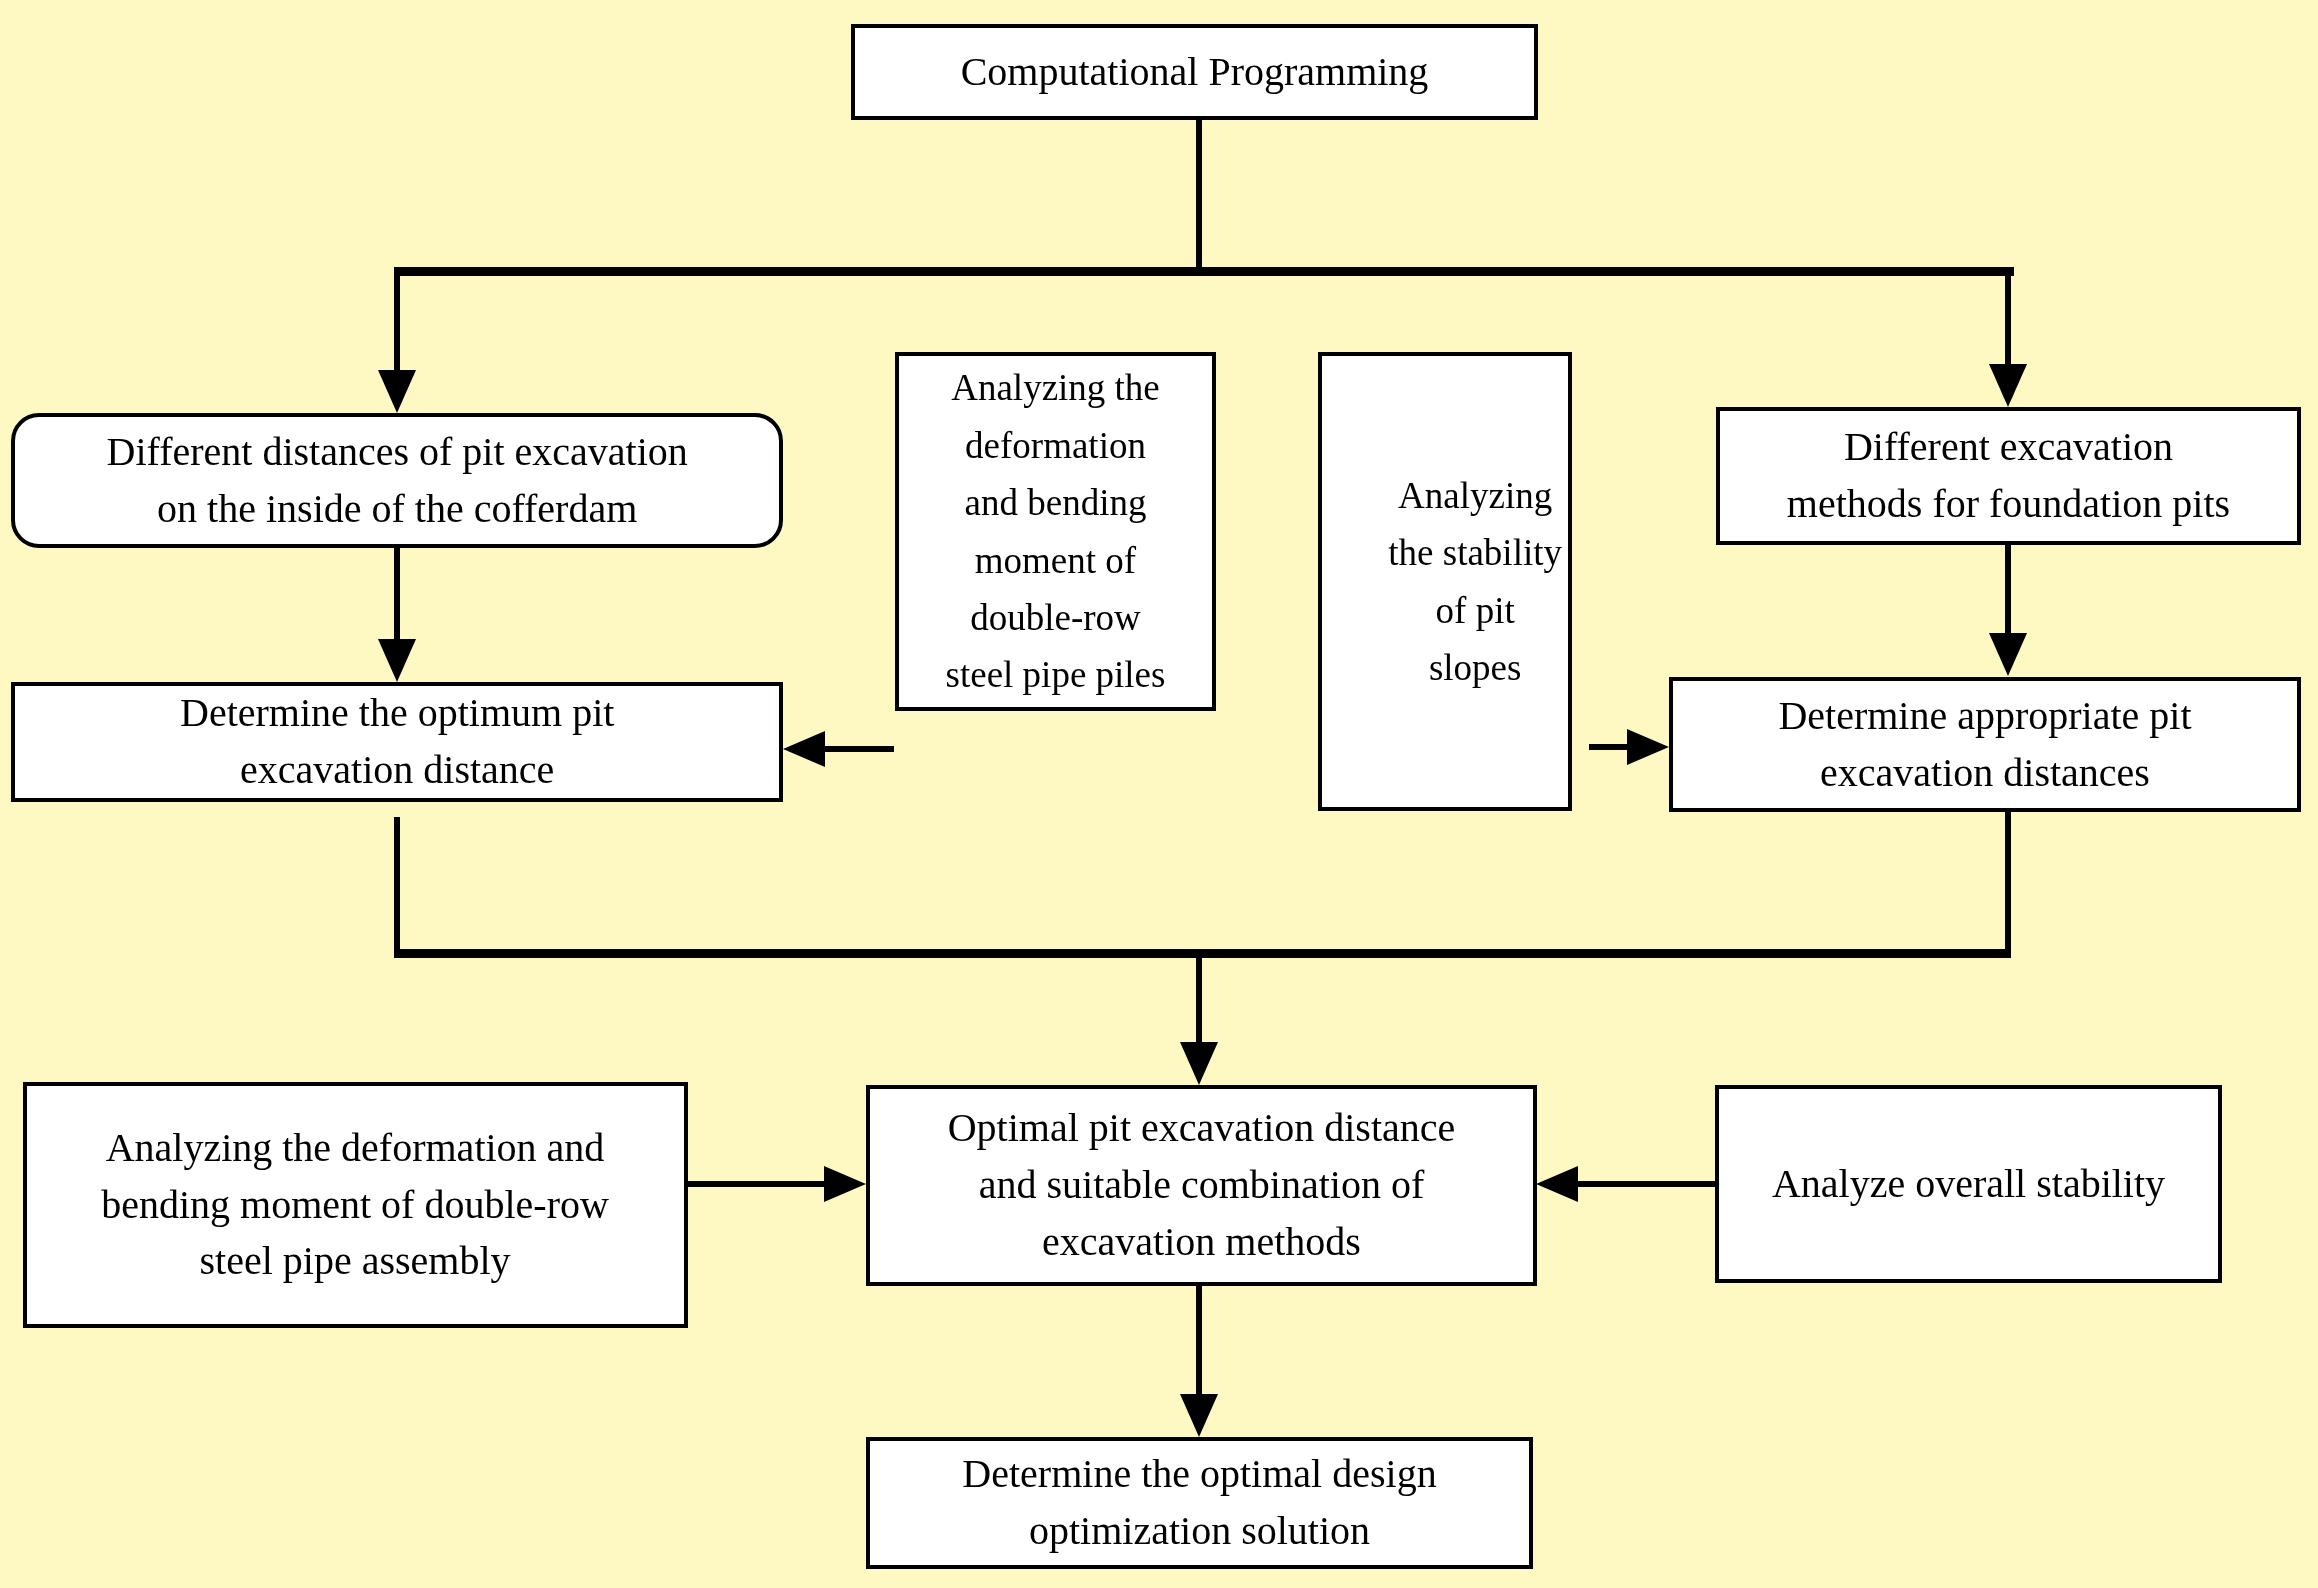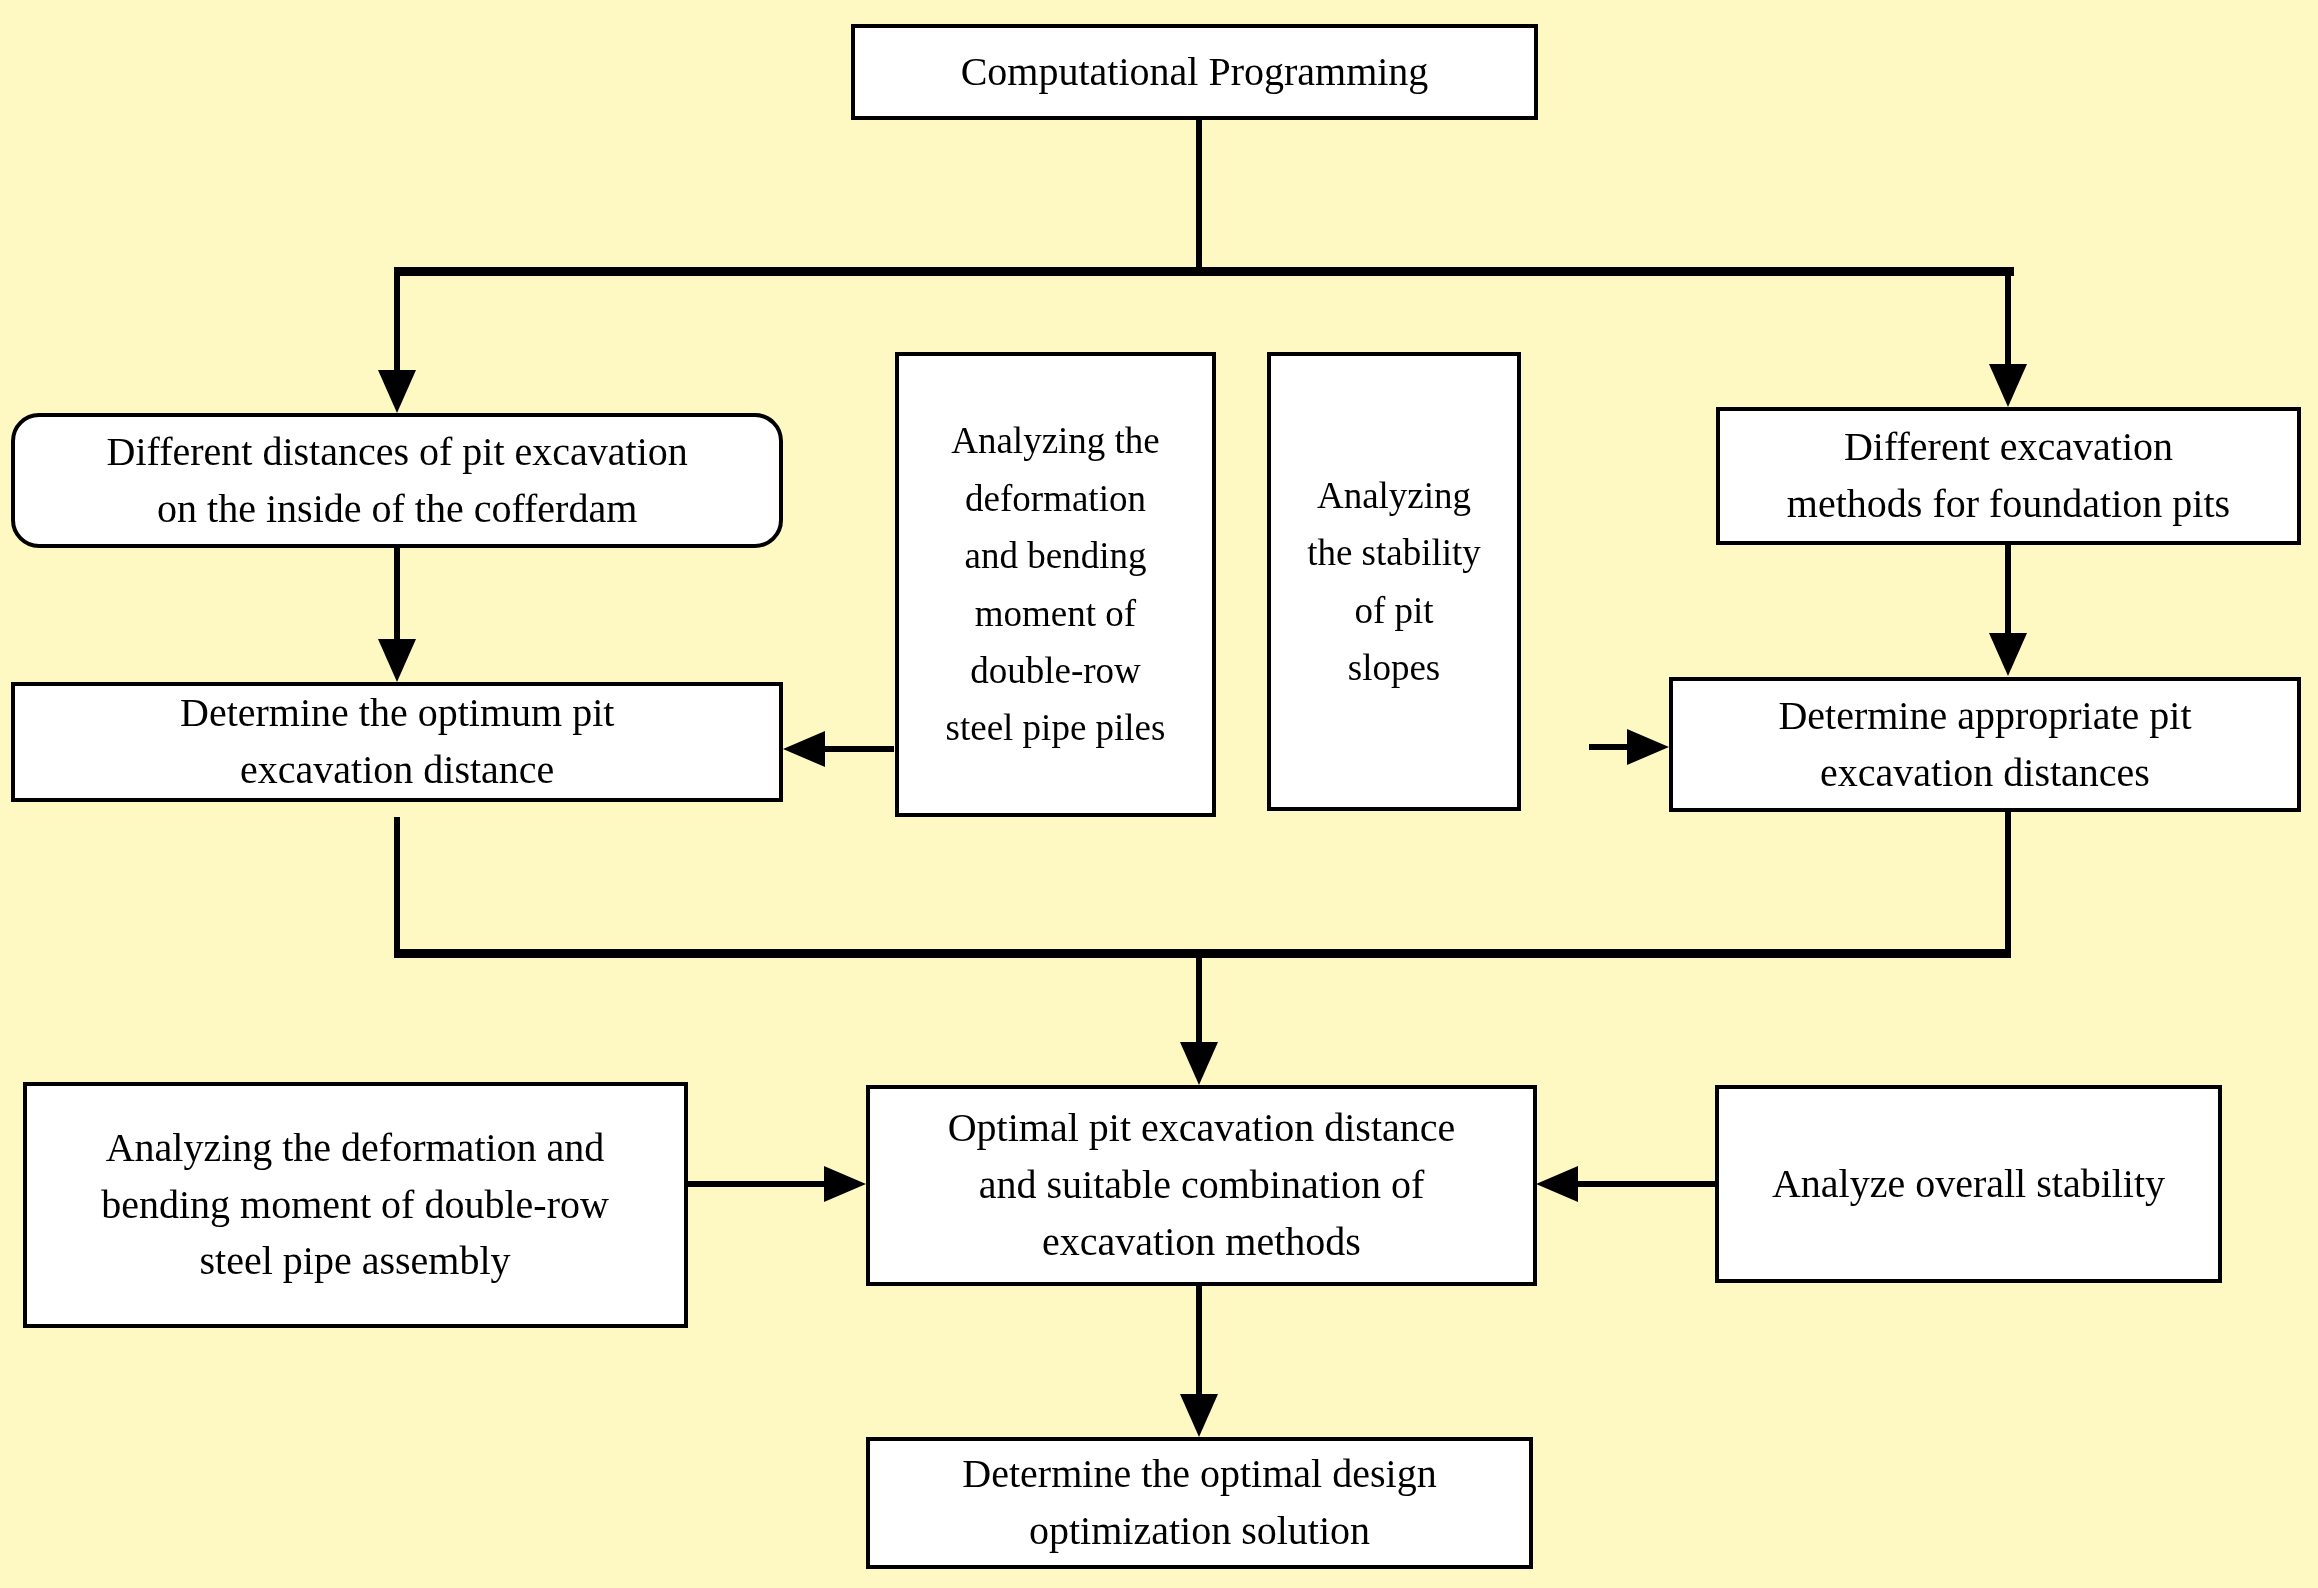--- a/index.html
+++ b/index.html
@@ -38,30 +38,30 @@
 
   <div class="node" style="left:851px; top:24px; width:687px; height:96px;">
     <span class="lbl">Computational Programming</span>
   </div>
 
   <div class="node" style="left:11.2px; top:413px; width:772px; height:135px;border-radius:28px;">
     <span class="lbl">Different distances of pit excavation
 on the inside of the cofferdam</span>
   </div>
 
-  <div class="node small" style="left:895px; top:352px; width:321px; height:465px;">
+  <div class="node small" style="left:895px; top:352px; width:321px; height:359px;">
     <span class="lbl">Analyzing the
 deformation
 and bending
 moment of
 double-row
 steel pipe piles</span>
   </div>
 
-  <div class="node small" style="left:1267px; top:352px; width:254px; height:459px;">
+  <div class="node small" style="left:1318px; top:352px; width:254px; height:459px;justify-content:flex-end;">
     <span class="lbl">Analyzing
 the stability
 of pit
 slopes</span>
   </div>
 
   <div class="node" style="left:1716px; top:407px; width:585px; height:138px;">
     <span class="lbl">Different excavation
 methods for foundation pits</span>
   </div>

